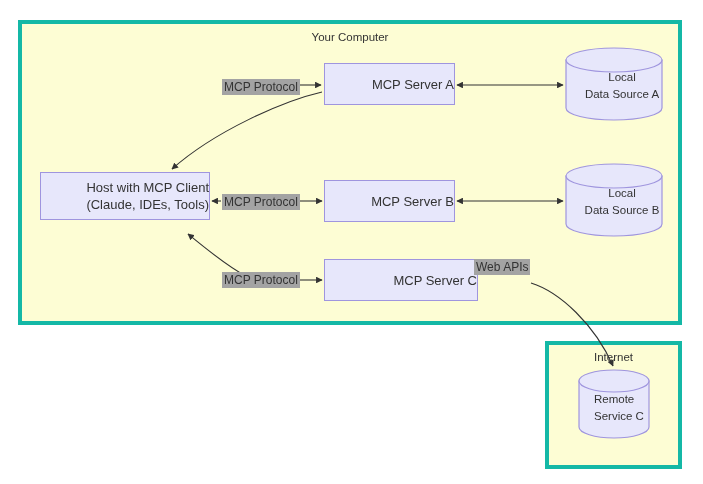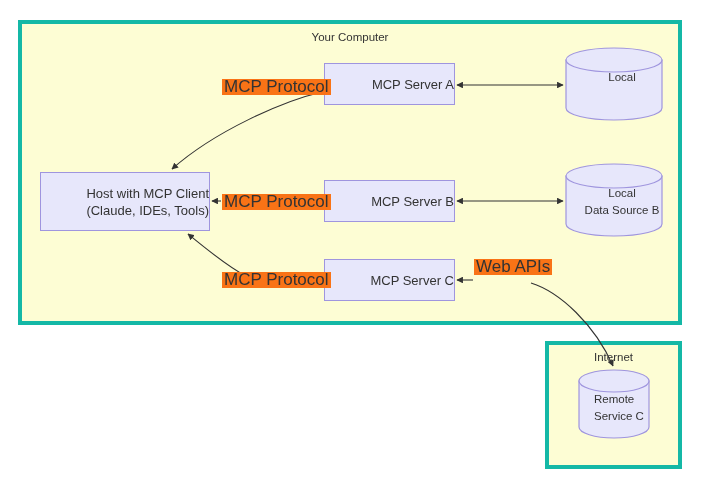--- a/index.html
+++ b/index.html
@@ -60,24 +60,24 @@
     display: flex;
     flex-direction: column;
     align-items: flex-end;
     justify-content: center;
     font-size: 13px;
     color: #333333;
     line-height: 17px;
     text-align: center;
     white-space: nowrap;
   }
-  #host-box      { left: 40px;  top: 172px; width: 170px; height: 59px; }
+  #host-box      { left: 40px;  top: 172px; width: 170px; height: 48px; }
   #mcp-server-a  { left: 324px; top: 63px;  width: 131px; height: 42px; }
   #mcp-server-b  { left: 324px; top: 180px; width: 131px; height: 42px; }
-  #mcp-server-c  { left: 324px; top: 259px; width: 131px; height: 42px; }
+  #mcp-server-c  { left: 324px; top: 259px; width: 154px; height: 42px; }
 
   
   .cylinder {
     position: absolute;
   }
   .cylinder svg { display: block; }
   .cylinder-label {
     position: absolute;
     left: 16px;
     right: 0;
@@ -91,22 +91,22 @@
   #ds-a { left: 565px; top: 47px;  width: 98px; height: 74px; }
   #ds-b { left: 565px; top: 163px; width: 98px; height: 74px; }
   #remote-c { left: 578px; top: 369px; width: 52px; height: 70px; }
   #ds-a .cylinder-label { top: 22px; }
   #ds-b .cylinder-label { top: 22px; }
   #remote-c .cylinder-label { top: 22px; }
 
   
   .edge-label {
     position: absolute;
-    background: #f97316;
-    font-size: 17px;
+    background: #a3a3a3;
+    font-size: 12px;
     color: #333333;
     padding: 1px 2px;
     white-space: nowrap;
     line-height: 14px;
   }
   #label-proto-a { left: 222px; top: 79px; }
   #label-proto-b { left: 222px; top: 194px; }
   #label-proto-c { left: 222px; top: 272px; }
   #label-web-apis { left: 474px; top: 259px; }
 
@@ -179,20 +179,21 @@
     <span>MCP Server C</span>
   </div>
 
   <div class="cylinder" id="ds-a">
     <svg width="98" height="74" viewBox="0 0 98 74" xmlns="http://www.w3.org/2000/svg">
       <path d="M 1 13 L 1 61 A 48 12 0 0 0 97 61 L 97 13 Z" fill="#e7e7fb" stroke="#9f95de" stroke-width="1.2"></path>
       <ellipse cx="49" cy="13" rx="48" ry="12" fill="#e7e7fb" stroke="#9f95de" stroke-width="1.2"></ellipse>
     </svg>
     <div class="cylinder-label">
       <div>Local</div>
+      <div>Data Source A</div>
     </div>
   </div>
 
   <div class="cylinder" id="ds-b">
     <svg width="98" height="74" viewBox="0 0 98 74" xmlns="http://www.w3.org/2000/svg">
       <path d="M 1 13 L 1 61 A 48 12 0 0 0 97 61 L 97 13 Z" fill="#e7e7fb" stroke="#9f95de" stroke-width="1.2"></path>
       <ellipse cx="49" cy="13" rx="48" ry="12" fill="#e7e7fb" stroke="#9f95de" stroke-width="1.2"></ellipse>
     </svg>
     <div class="cylinder-label">
       <div>Local</div>

